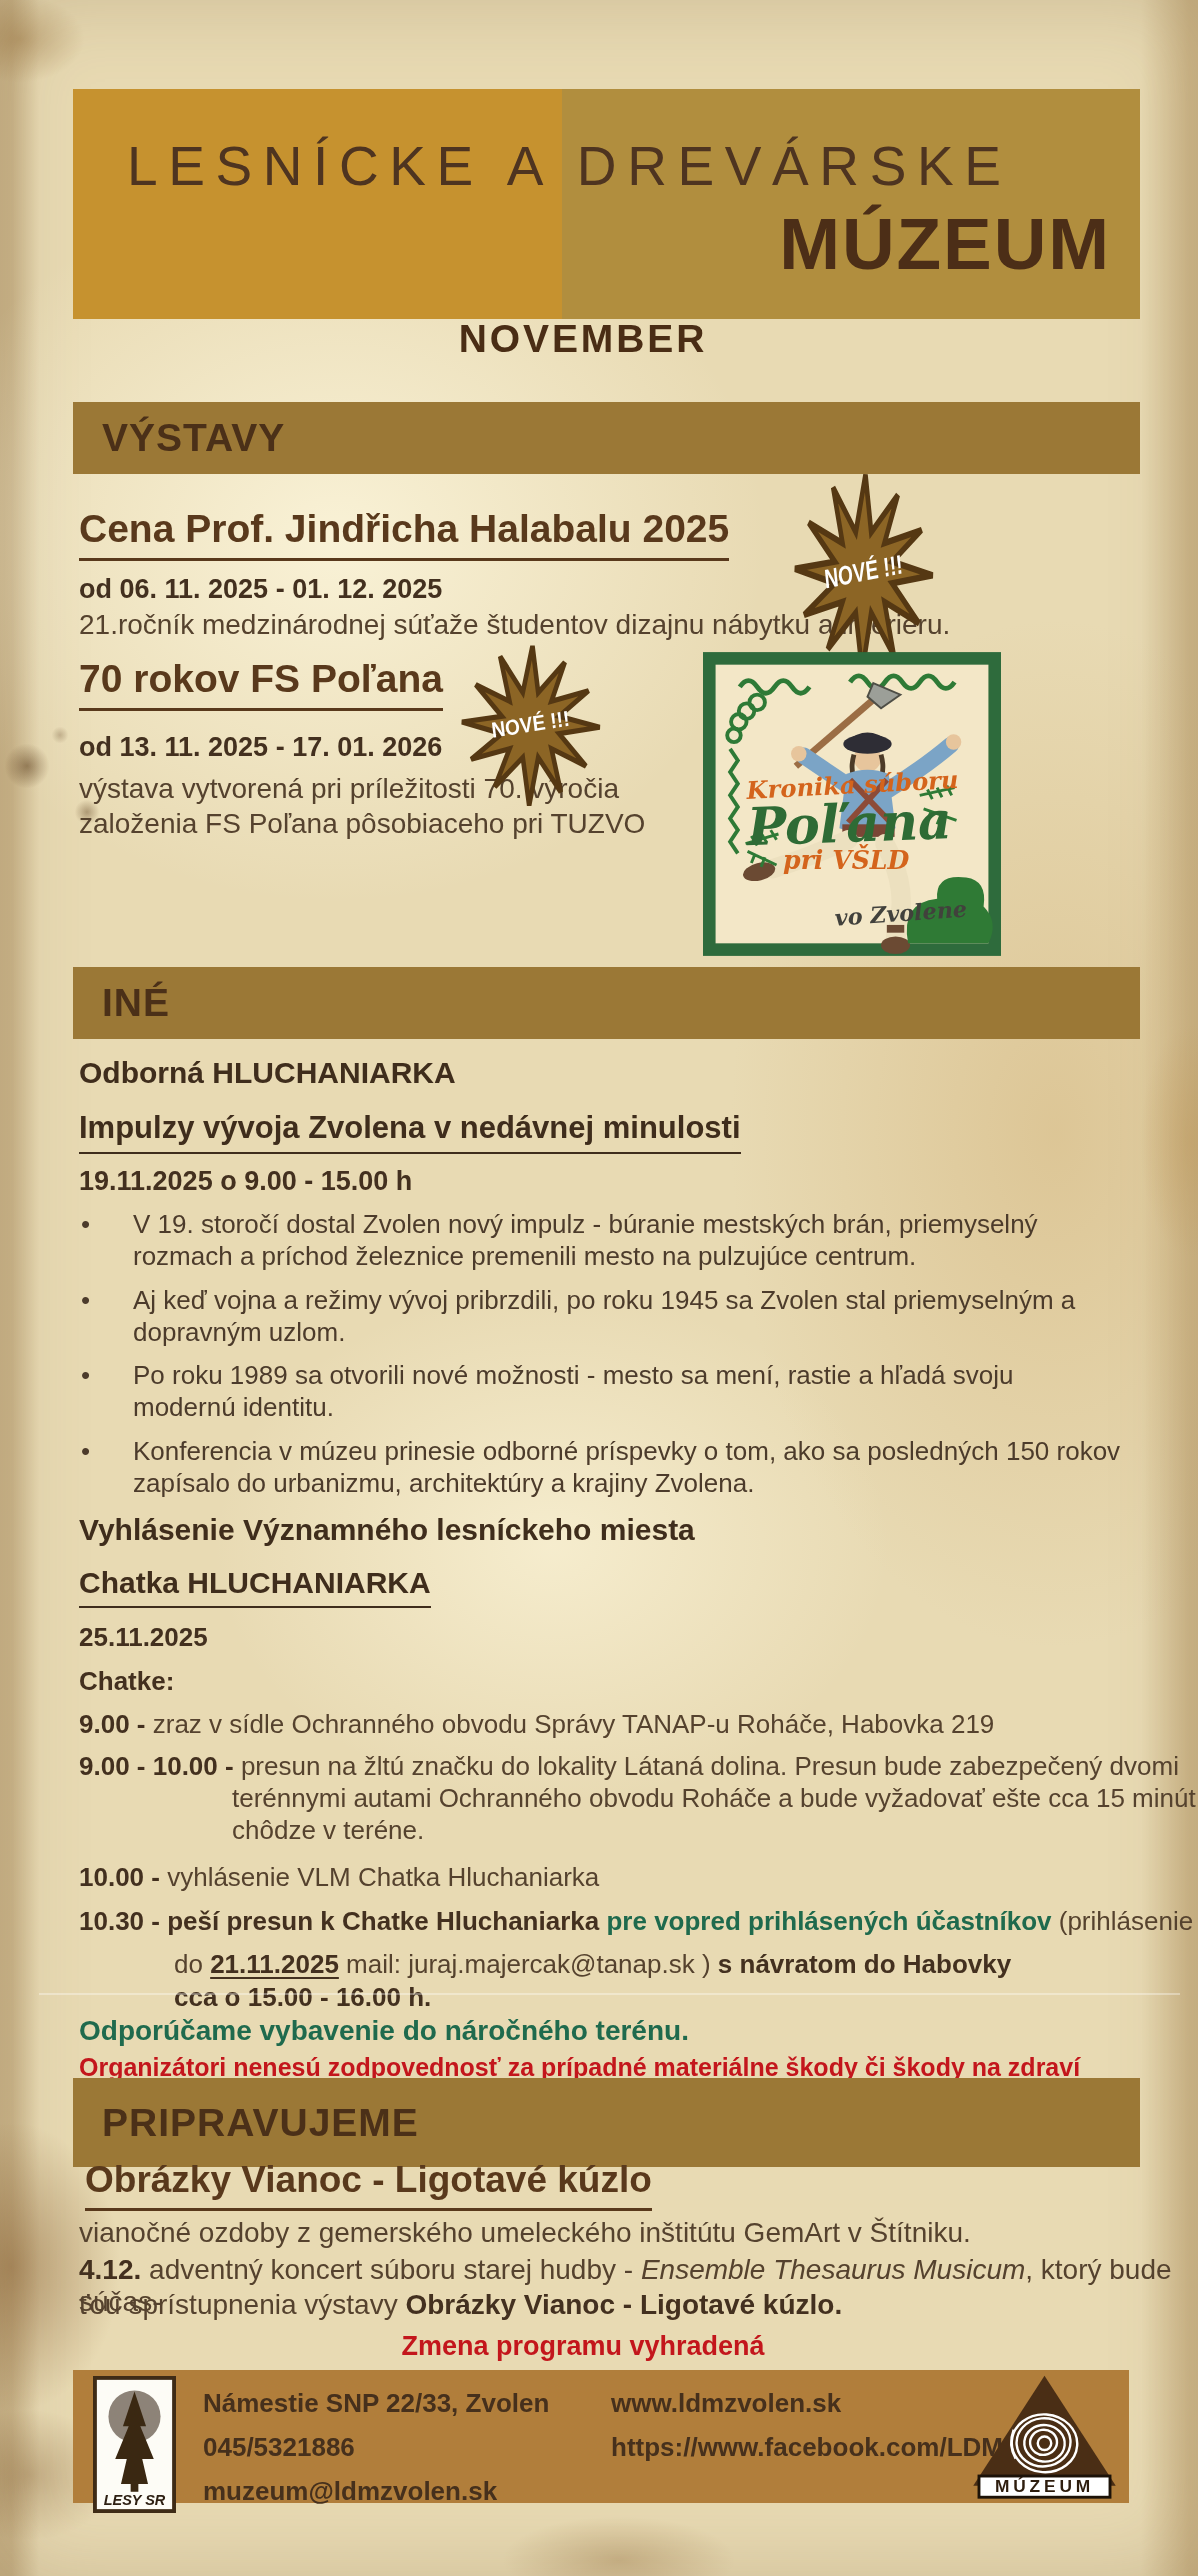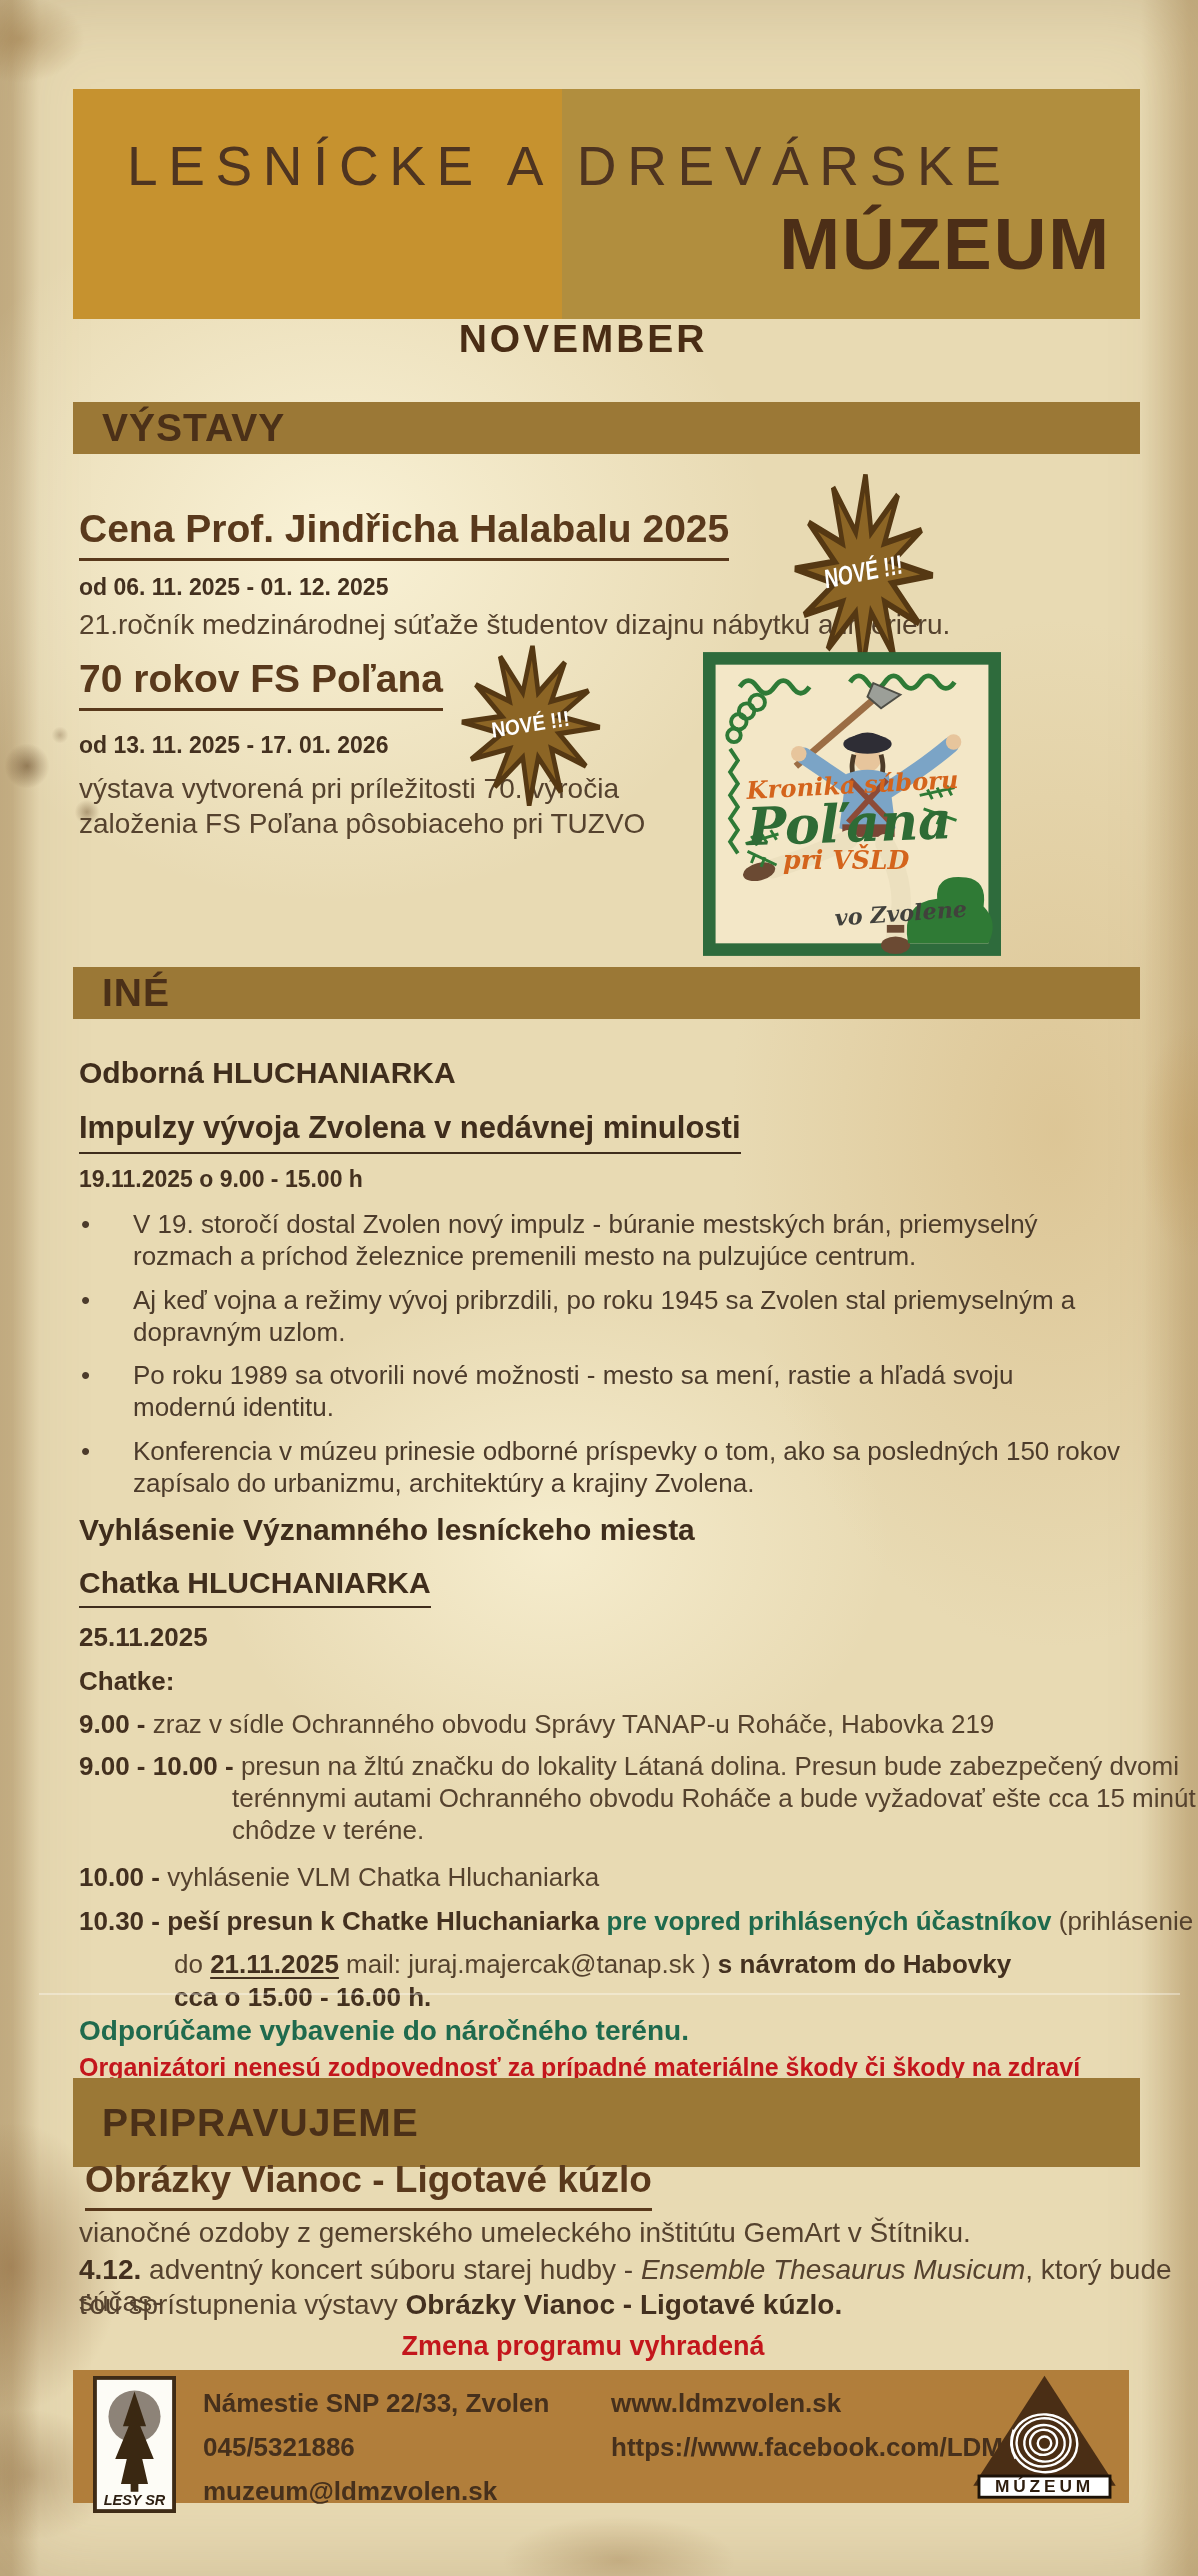--- a/index.html
+++ b/index.html
@@ -27,31 +27,31 @@
   .hdr{position:absolute;left:73px;top:89px;width:1067px;height:230px;
        background:linear-gradient(90deg,#c6922f 0 489px,#b18e3e 489px);}
   .hdr-title{position:absolute;left:54px;top:50px;font-size:55px;line-height:1;font-weight:400;
        letter-spacing:10.6px;color:#4e3420;}
   .hdr-sub{position:absolute;left:54px;top:172px;font-size:25px;font-weight:500;color:#4a3220;}
   .hdr-muzeum{position:absolute;right:29px;top:118px;font-size:73px;line-height:1;font-weight:700;
        letter-spacing:1.9px;color:#4c2e17;}
   .month{position:absolute;left:64px;top:317px;width:1038px;text-align:center;
        font-size:39px;font-weight:700;letter-spacing:2.9px;color:#4a2d15;}
   
-  .bar{position:absolute;left:73px;width:1067px;height:52px;background:#9b7836;
+  .bar{position:absolute;left:73px;width:1067px;height:72px;background:#9b7836;
        display:flex;align-items:center;padding-left:29px;box-sizing:border-box;
        font-size:39px;font-weight:700;color:#4b3018;letter-spacing:1px;}
   .bar-vystavy{top:402px;}
   .bar-ine{top:967px;}
   .bar-prip{top:2078px;height:89px;}
   
   .h2{position:absolute;font-size:39px;font-weight:700;color:#59391c;line-height:1.05;}
   .u2{border-bottom:3.9px solid #59391c;padding-bottom:7.7px;display:inline-block;}
   .u3{border-bottom:2.9px solid #3f2d1c;padding-bottom:5.8px;display:inline-block;}
-  .dateline{position:absolute;font-size:23px;font-weight:700;color:#43301f;}
+  .dateline{position:absolute;font-size:27px;font-weight:700;color:#43301f;}
   .bodyline{position:absolute;font-size:28px;color:#55422e;}
   .kicker{position:absolute;font-size:30px;font-weight:700;color:#3f2d1c;}
   .bullets{position:absolute;left:79px;top:1208px;width:1044px;margin:0;padding:0;list-style:none;}
   .bullets li{position:relative;padding-left:54px;font-size:26px;line-height:32px;
        margin:0 0 11.6px 0;color:#4c3b2b;}
   .bullets li::before{content:"•";position:absolute;left:1.9px;top:0;font-size:26px;color:#4c3b2b;}
   .prog{position:absolute;font-size:26px;color:#55422e;}
   .b{font-weight:700;color:#43301f;}
   .green{color:#1f6a4d;font-weight:700;}
   .udate{text-decoration:underline;text-decoration-thickness:1.9px;text-underline-offset:3.9px;}

